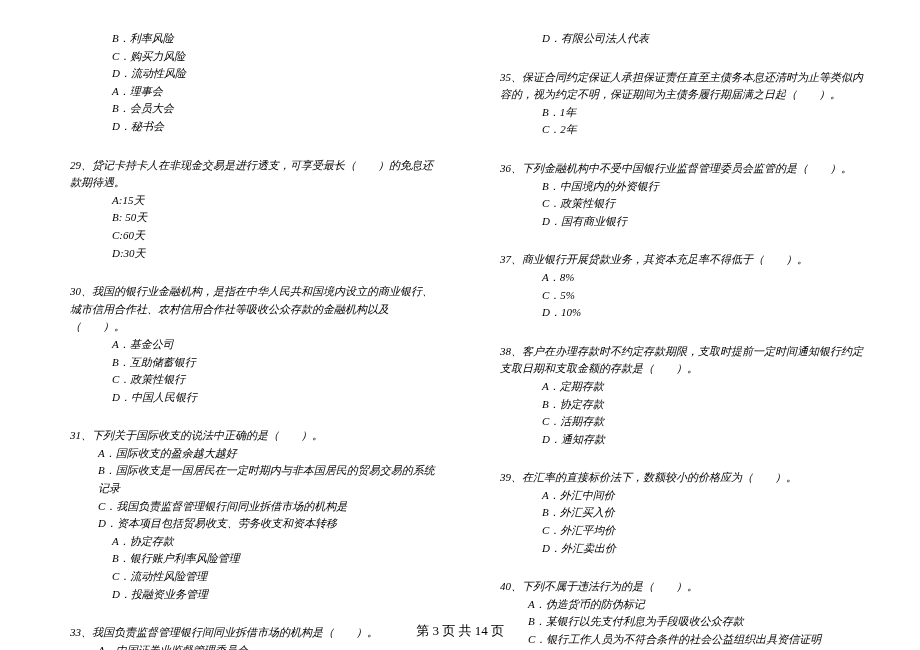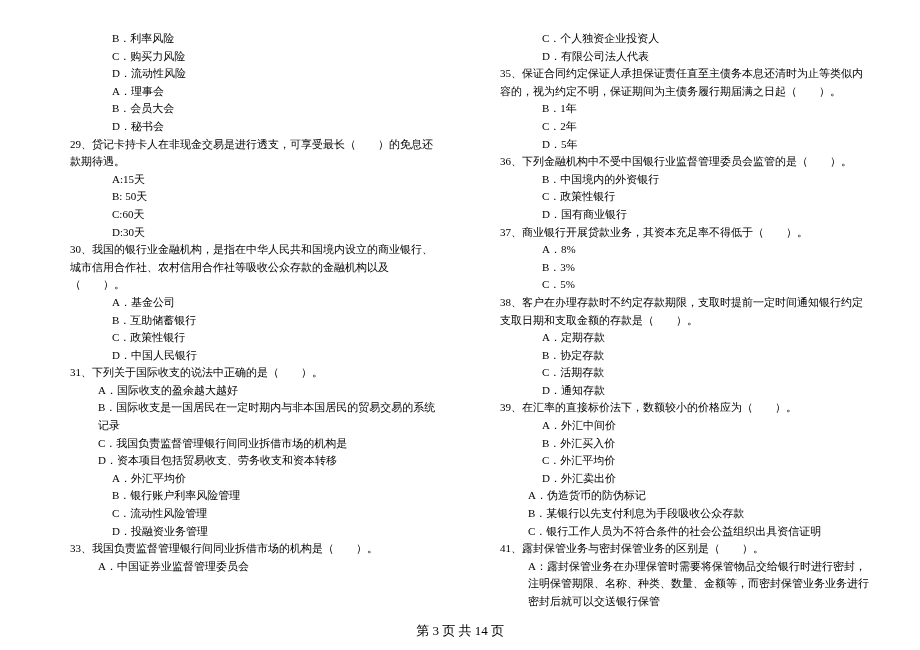--- a/index.html
+++ b/index.html
@@ -14,34 +14,36 @@
       font-family: "SimSun", "宋体", serif;
       font-size: 11px;
       color: #000;
       padding: 30px 50px 20px 50px;
       position: relative;
     }
     .columns {
       display: flex;
       gap: 40px;
       height: 580px;
+      font-style: italic;
     }
     .col {
       flex: 1;
       line-height: 1.6;
     }
     .option {
       padding-left: 62px;
     }
     .option-b {
       padding-left: 48px;
     }
     .question {
       padding-left: 20px;
       text-indent: -0px;
+      margin-top: 21px;
     }
     .footer {
       position: absolute;
       bottom: 10px;
       left: 0;
       right: 0;
       text-align: center;
       font-size: 13px;
       font-family: Liberation Serif, serif;
     }
@@ -70,61 +72,60 @@
     <div class="option">B．互助储蓄银行</div>
     <div class="option">C．政策性银行</div>
     <div class="option">D．中国人民银行</div>
 
     <div class="question">31、下列关于国际收支的说法中正确的是（　　）。</div>
     <div class="option-b">A．国际收支的盈余越大越好</div>
     <div class="option-b">B．国际收支是一国居民在一定时期内与非本国居民的贸易交易的系统记录</div>
     <div class="option-b">C．我国负责监督管理银行间同业拆借市场的机构是</div>
     <div class="option-b">D．资本项目包括贸易收支、劳务收支和资本转移</div>
 
-    <div class="option">A．外汇平均价</div>
+    <div class="option">A．协定存款</div>
     <div class="option">B．银行账户利率风险管理</div>
     <div class="option">C．流动性风险管理</div>
     <div class="option">D．投融资业务管理</div>
 
     <div class="question">33、我国负责监督管理银行间同业拆借市场的机构是（　　）。</div>
     <div class="option-b">A．中国证券业监督管理委员会</div>
 
   </div>
 
   <div class="col">
-    <div class="option">C．个人独资企业投资人</div>
     <div class="option">D．有限公司法人代表</div>
 
     <div class="question">35、保证合同约定保证人承担保证责任直至主债务本息还清时为止等类似内容的，视为约定不明，保证期间为主债务履行期届满之日起（　　）。</div>
     <div class="option">B．1年</div>
     <div class="option">C．2年</div>
-    <div class="option">D．5年</div>
 
     <div class="question">36、下列金融机构中不受中国银行业监督管理委员会监管的是（　　）。</div>
     <div class="option">B．中国境内的外资银行</div>
     <div class="option">C．政策性银行</div>
     <div class="option">D．国有商业银行</div>
 
     <div class="question">37、商业银行开展贷款业务，其资本充足率不得低于（　　）。</div>
     <div class="option">A．8%</div>
-    <div class="option">B．3%</div>
     <div class="option">C．5%</div>
+    <div class="option">D．10%</div>
 
     <div class="question">38、客户在办理存款时不约定存款期限，支取时提前一定时间通知银行约定支取日期和支取金额的存款是（　　）。</div>
     <div class="option">A．定期存款</div>
     <div class="option">B．协定存款</div>
     <div class="option">C．活期存款</div>
     <div class="option">D．通知存款</div>
 
     <div class="question">39、在汇率的直接标价法下，数额较小的价格应为（　　）。</div>
     <div class="option">A．外汇中间价</div>
     <div class="option">B．外汇买入价</div>
     <div class="option">C．外汇平均价</div>
     <div class="option">D．外汇卖出价</div>
 
+    <div class="question">40、下列不属于违法行为的是（　　）。</div>
     <div class="option-b">A．伪造货币的防伪标记</div>
     <div class="option-b">B．某银行以先支付利息为手段吸收公众存款</div>
     <div class="option-b">C．银行工作人员为不符合条件的社会公益组织出具资信证明</div>
 
     <div class="question">41、露封保管业务与密封保管业务的区别是（　　）。</div>
     <div class="option-b">A：露封保管业务在办理保管时需要将保管物品交给银行时进行密封，注明保管期限、名称、种类、数量、金额等，而密封保管业务业务进行密封后就可以交送银行保管</div>
 
   </div>
 </div>
 

